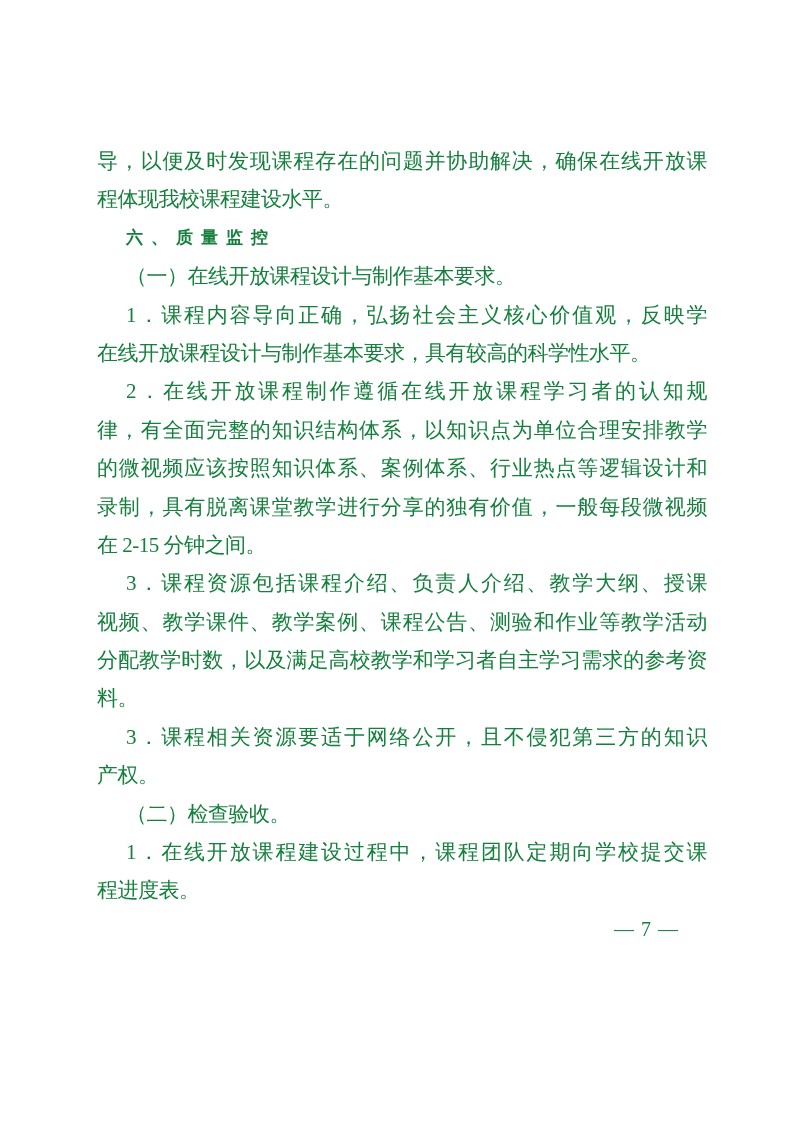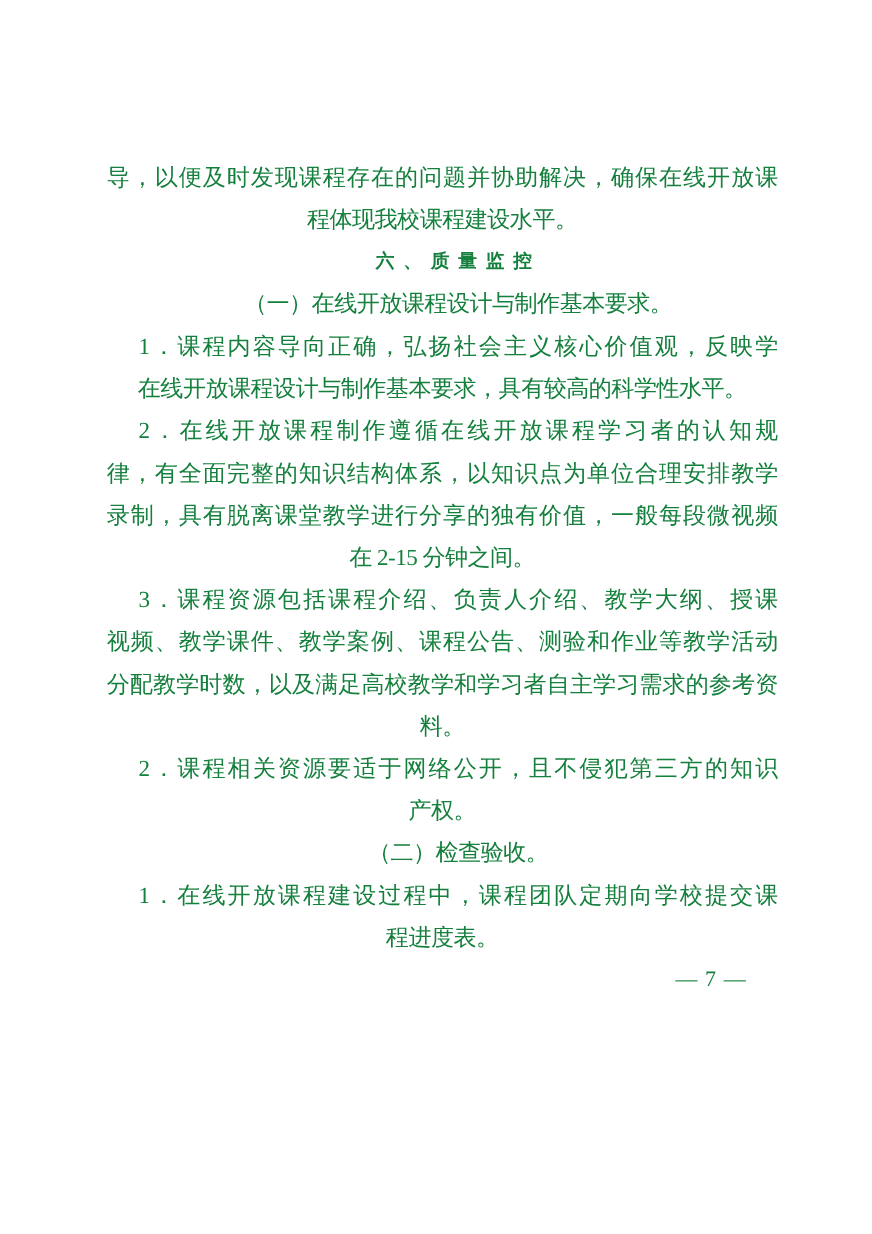--- a/index.html
+++ b/index.html
@@ -15,21 +15,21 @@
     position:absolute;
     left:97px;top:142px;
     width:610px;
   }
   .tline{
     font-size:21px;
     line-height:38.4px;
     height:38.4px;
     letter-spacing:-0.5px;
     overflow:hidden;
-    text-align:center;
+    text-align:left;
     white-space:pre-wrap;
   }
   .tline.justify{
     text-align:justify;
     text-align-last:justify;
   }
   .tline.indent{
     text-indent:29px;
   }
   .tline.heading{
@@ -54,27 +54,28 @@
   <div class="content">
     <div id="lines">
         <div class="tline justify">导，以便及时发现课程存在的问题并协助解决，确保在线开放课</div>
         <div class="tline">程体现我校课程建设水平。</div>
         <div class="tline indent heading">六、质量监控</div>
         <div class="tline indent">（一）在线开放课程设计与制作基本要求。</div>
         <div class="tline indent justify">1．课程内容导向正确，弘扬社会主义核心价值观，反映学</div>
         <div class="tline">在线开放课程设计与制作基本要求，具有较高的科学性水平。</div>
         <div class="tline indent justify">2．在线开放课程制作遵循在线开放课程学习者的认知规</div>
         <div class="tline justify">律，有全面完整的知识结构体系，以知识点为单位合理安排教学</div>
+        <div class="tline justify">的微视频应该按照知识体系、案例体系、行业热点等逻辑设计和</div>
         <div class="tline justify">录制，具有脱离课堂教学进行分享的独有价值，一般每段微视频</div>
         <div class="tline">在 2-15 分钟之间。</div>
         <div class="tline indent justify">3．课程资源包括课程介绍、负责人介绍、教学大纲、授课</div>
         <div class="tline justify">视频、教学课件、教学案例、课程公告、测验和作业等教学活动</div>
         <div class="tline justify">分配教学时数，以及满足高校教学和学习者自主学习需求的参考资</div>
         <div class="tline">料。</div>
-        <div class="tline indent justify">2．课程相关资源要适于网络公开，且不侵犯第三方的知识</div>
+        <div class="tline indent justify">3．课程相关资源要适于网络公开，且不侵犯第三方的知识</div>
         <div class="tline">产权。</div>
         <div class="tline indent">（二）检查验收。</div>
         <div class="tline indent justify">1．在线开放课程建设过程中，课程团队定期向学校提交课</div>
         <div class="tline">程进度表。</div>
       </div>
     <div class="pagenum-row">
       <span>— 7 —</span>
     </div>
   </div>
 </div>

